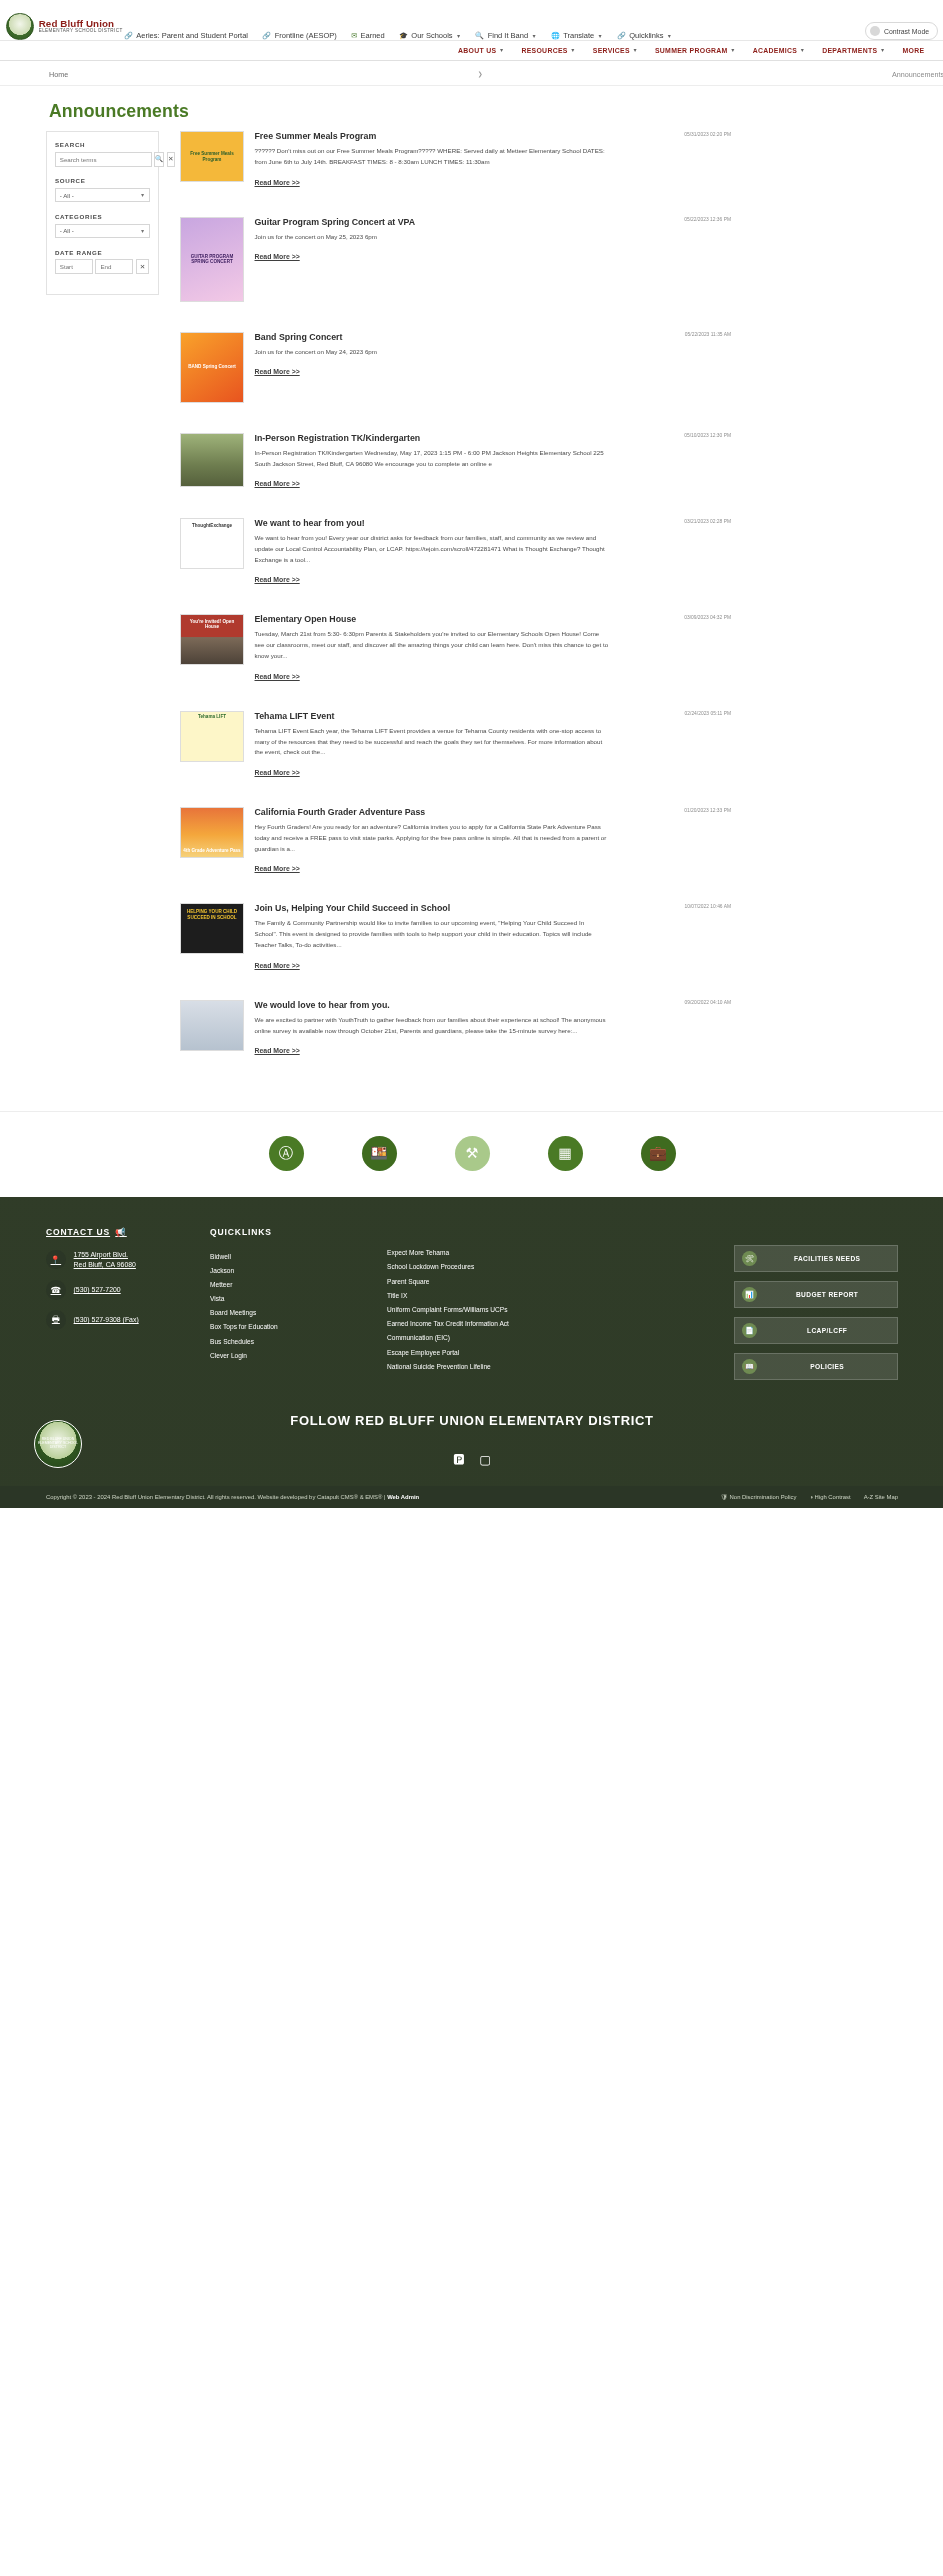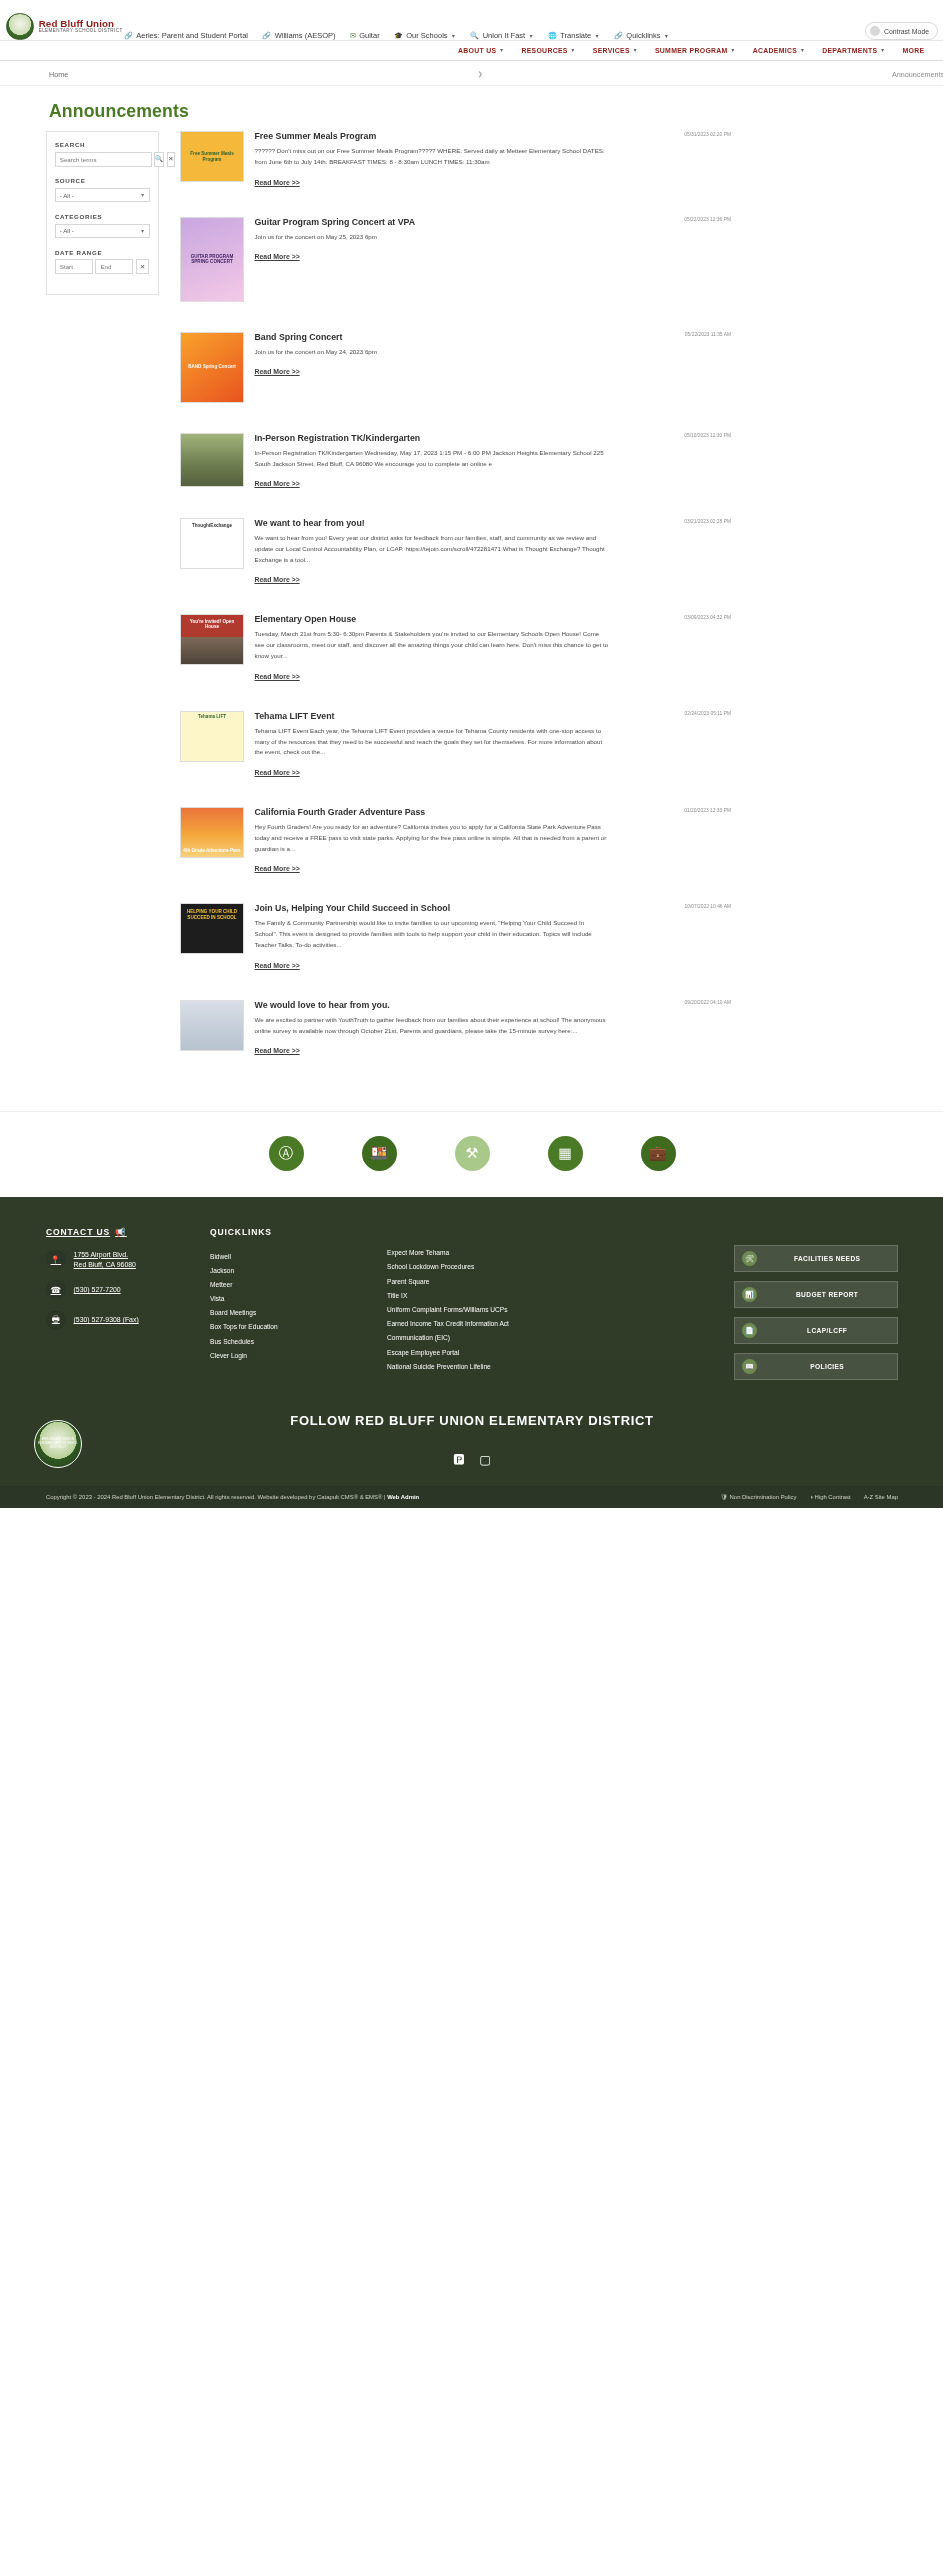--- a/index.html
+++ b/index.html
@@ -230,34 +230,34 @@
         <div class="l2">ELEMENTARY SCHOOL DISTRICT</div>
       </div>
     </div>
     <div class="toplinks">
       <div class="toplink">
         <span class="ic">🔗</span>
         <span>Aeries: Parent and Student Portal</span>
       </div>
       <div class="toplink">
         <span class="ic">🔗</span>
-        <span>Williams (AESOP)</span>
+        <span>Frontline (AESOP)</span>
       </div>
       <div class="toplink">
         <span class="ic">✉</span>
-        <span>Guitar</span>
+        <span>Earned</span>
       </div>
       <div class="toplink">
         <span class="ic">🎓</span>
         <span>Our Schools</span>
         <span class="caret">▼</span>
       </div>
       <div class="toplink">
         <span class="ic">🔍</span>
-        <span>Union It Fast</span>
+        <span>Find It Band</span>
         <span class="caret">▼</span>
       </div>
       <div class="toplink">
         <span class="ic">🌐</span>
         <span>Translate</span>
         <span class="caret">▼</span>
       </div>
       <div class="toplink">
         <span class="ic">🔗</span>
         <span>Quicklinks</span>

